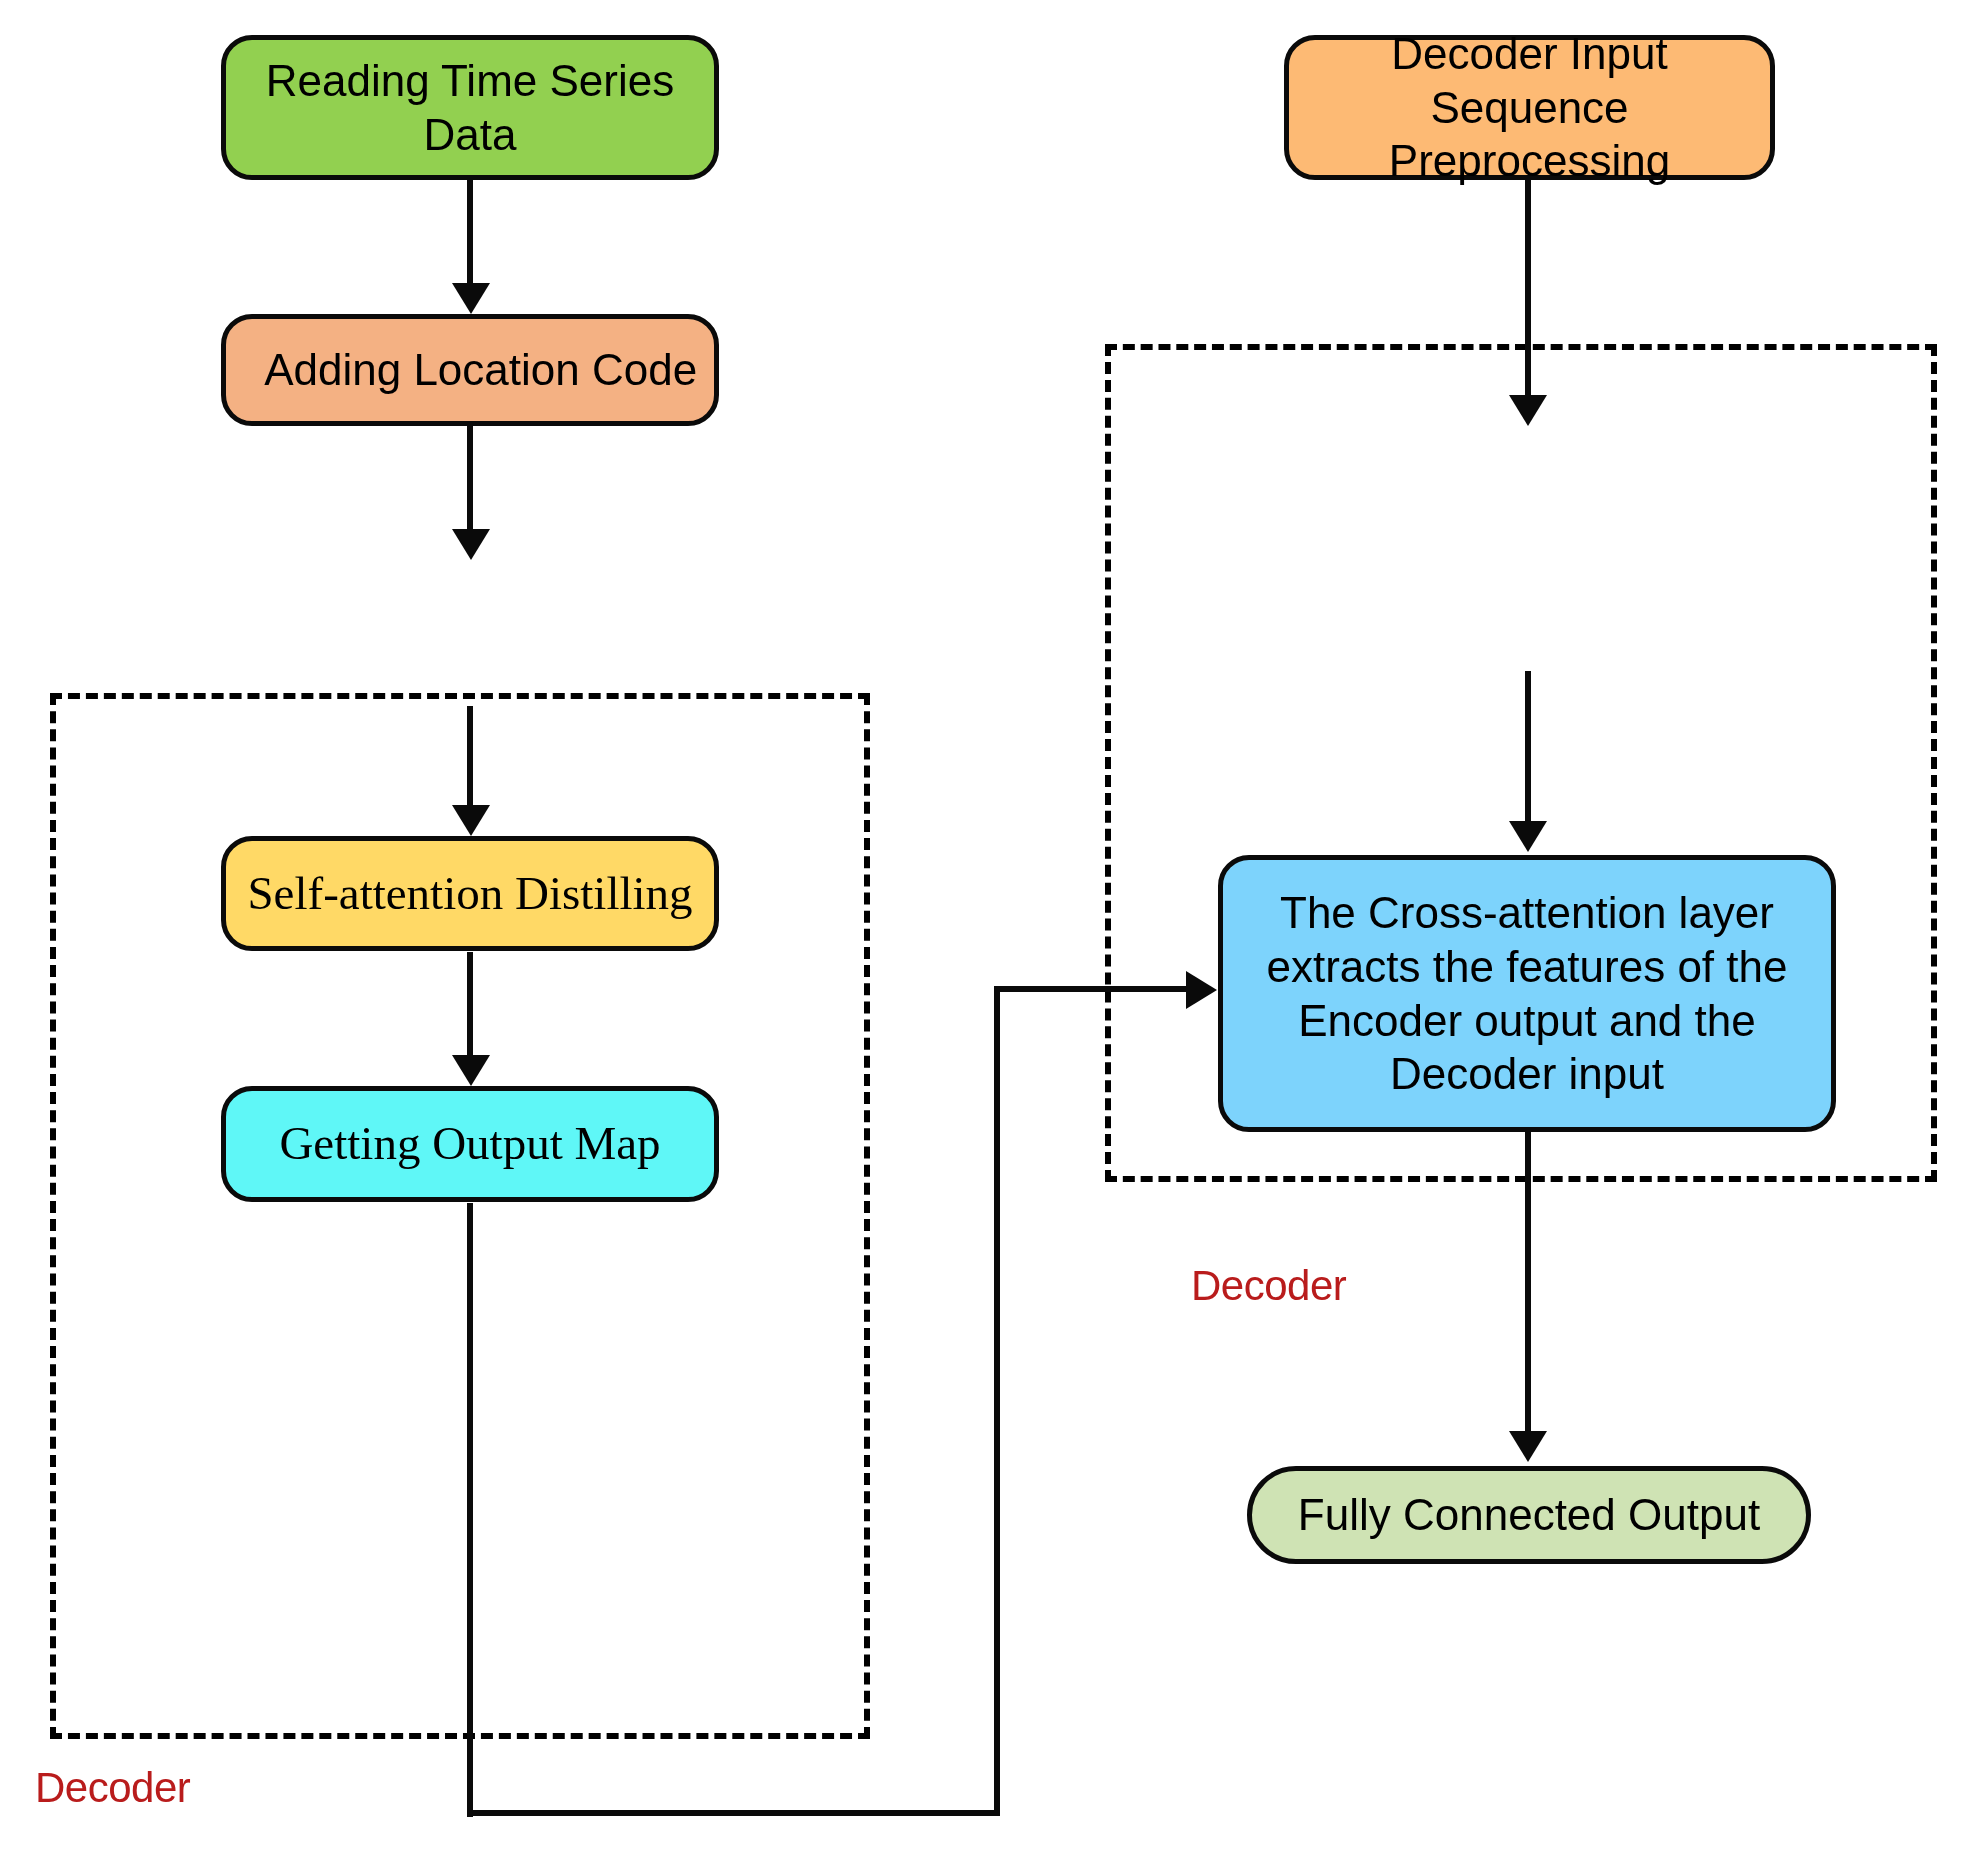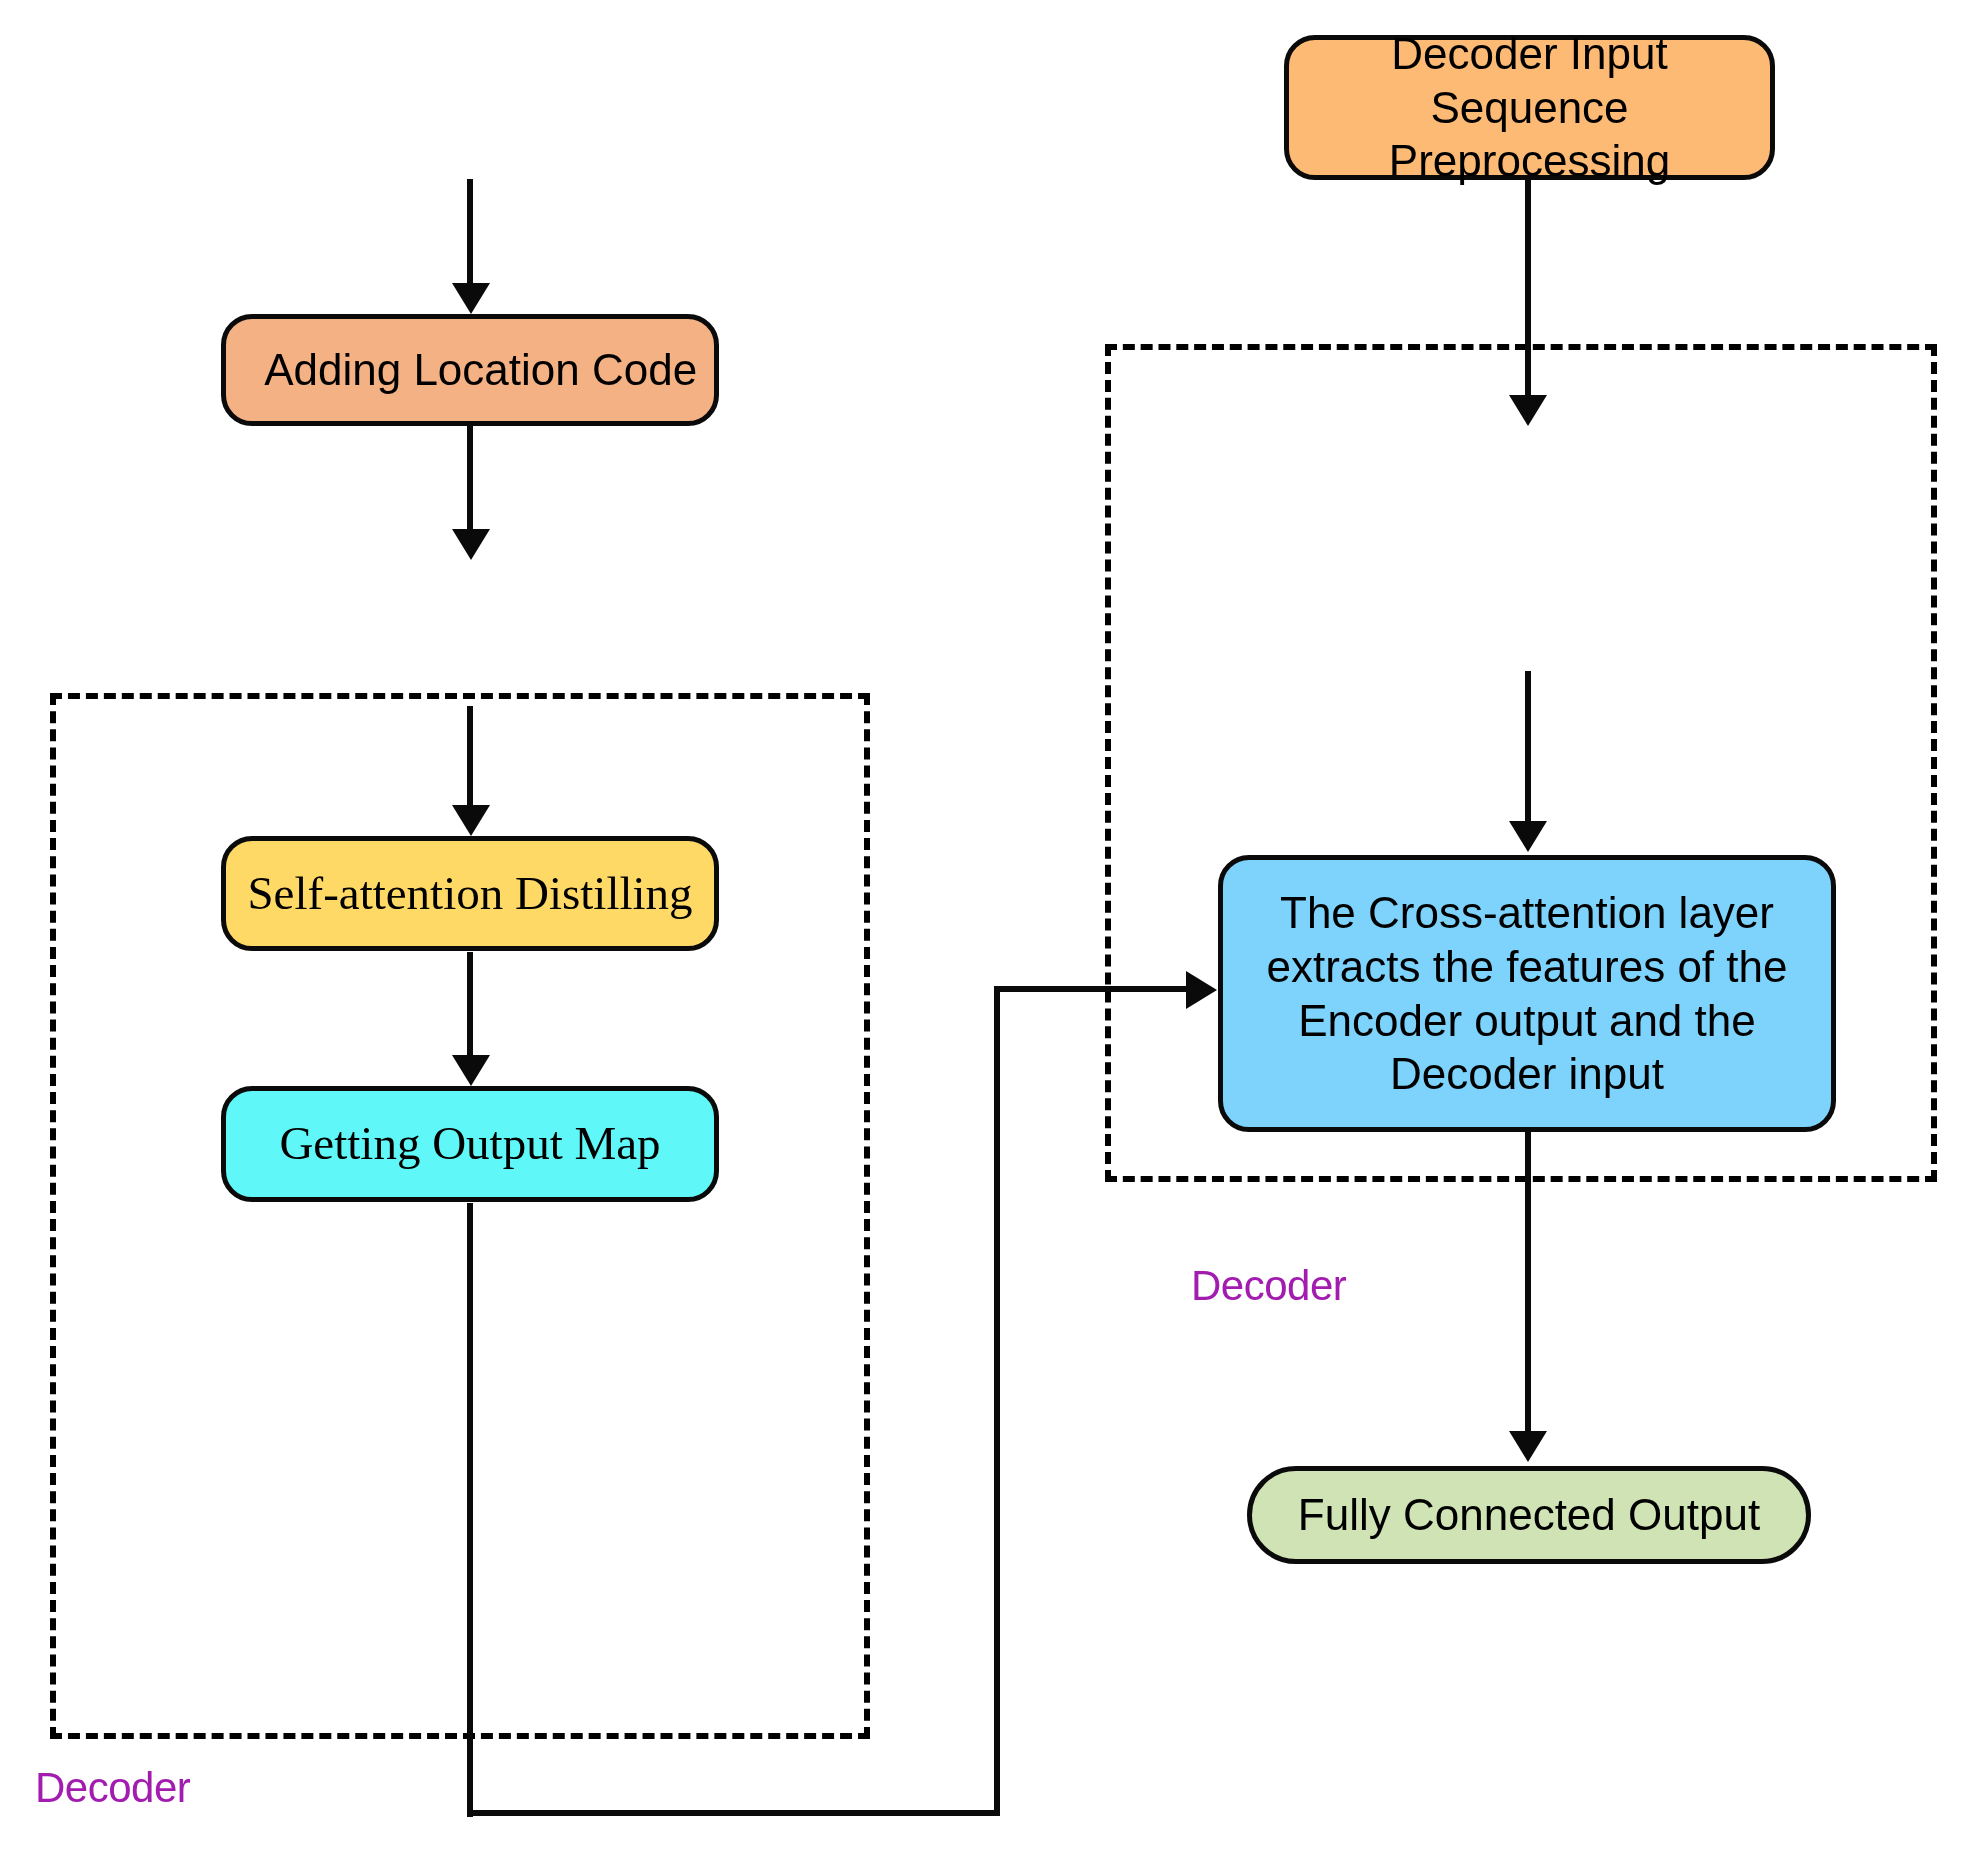--- a/index.html
+++ b/index.html
@@ -24,21 +24,21 @@
     box-sizing: border-box;
     background: transparent;
   }
   #encoder-group { left: 50px;   top: 693px;  width: 820px;  height: 1046px; }
   #decoder-group { left: 1105px; top: 344px;  width: 832px;  height: 838px;  }
 
   .group-label {
     position: absolute;
     font-family: "Liberation Sans", sans-serif;
     font-size: 42px;
-    color: #a21caf;
+    color: #b91c1c;
     white-space: nowrap;
     letter-spacing: -0.5px;
   }
   #encoder-label { left: 35px;   top: 1764px; }
   #decoder-label { left: 1191px; top: 1262px; }
 
   
   .node {
     position: absolute;
     box-sizing: border-box;
@@ -128,20 +128,21 @@
 
   <div class="conn v" style="left:1525px; top:179px; height:218px;"></div>
   <div class="arrow-down" style="left:1509px; top:395px;"></div>
 
   <div class="conn v" style="left:1525px; top:671px; height:153px;"></div>
   <div class="arrow-down" style="left:1509px; top:821px;"></div>
 
   <div class="conn v" style="left:1525px; top:1132px; height:302px;"></div>
   <div class="arrow-down" style="left:1509px; top:1431px;"></div>
 
+  <div class="node" id="node-read-data" style="background:#92d050;">Reading Time Series Data</div>
 
   <div class="node" id="node-location" style="background:#f4b183;">Adding Location Code</div>
 
 
   <div class="node serif" id="node-distilling" style="background:#ffd966;">Self-attention Distilling</div>
 
   <div class="node serif" id="node-feature-map" style="background:#5ff7f7;">Getting Output Map</div>
 
   <div class="node" id="node-dec-input" style="background:#fdba74;">Decoder Input Sequence Preprocessing</div>
 

